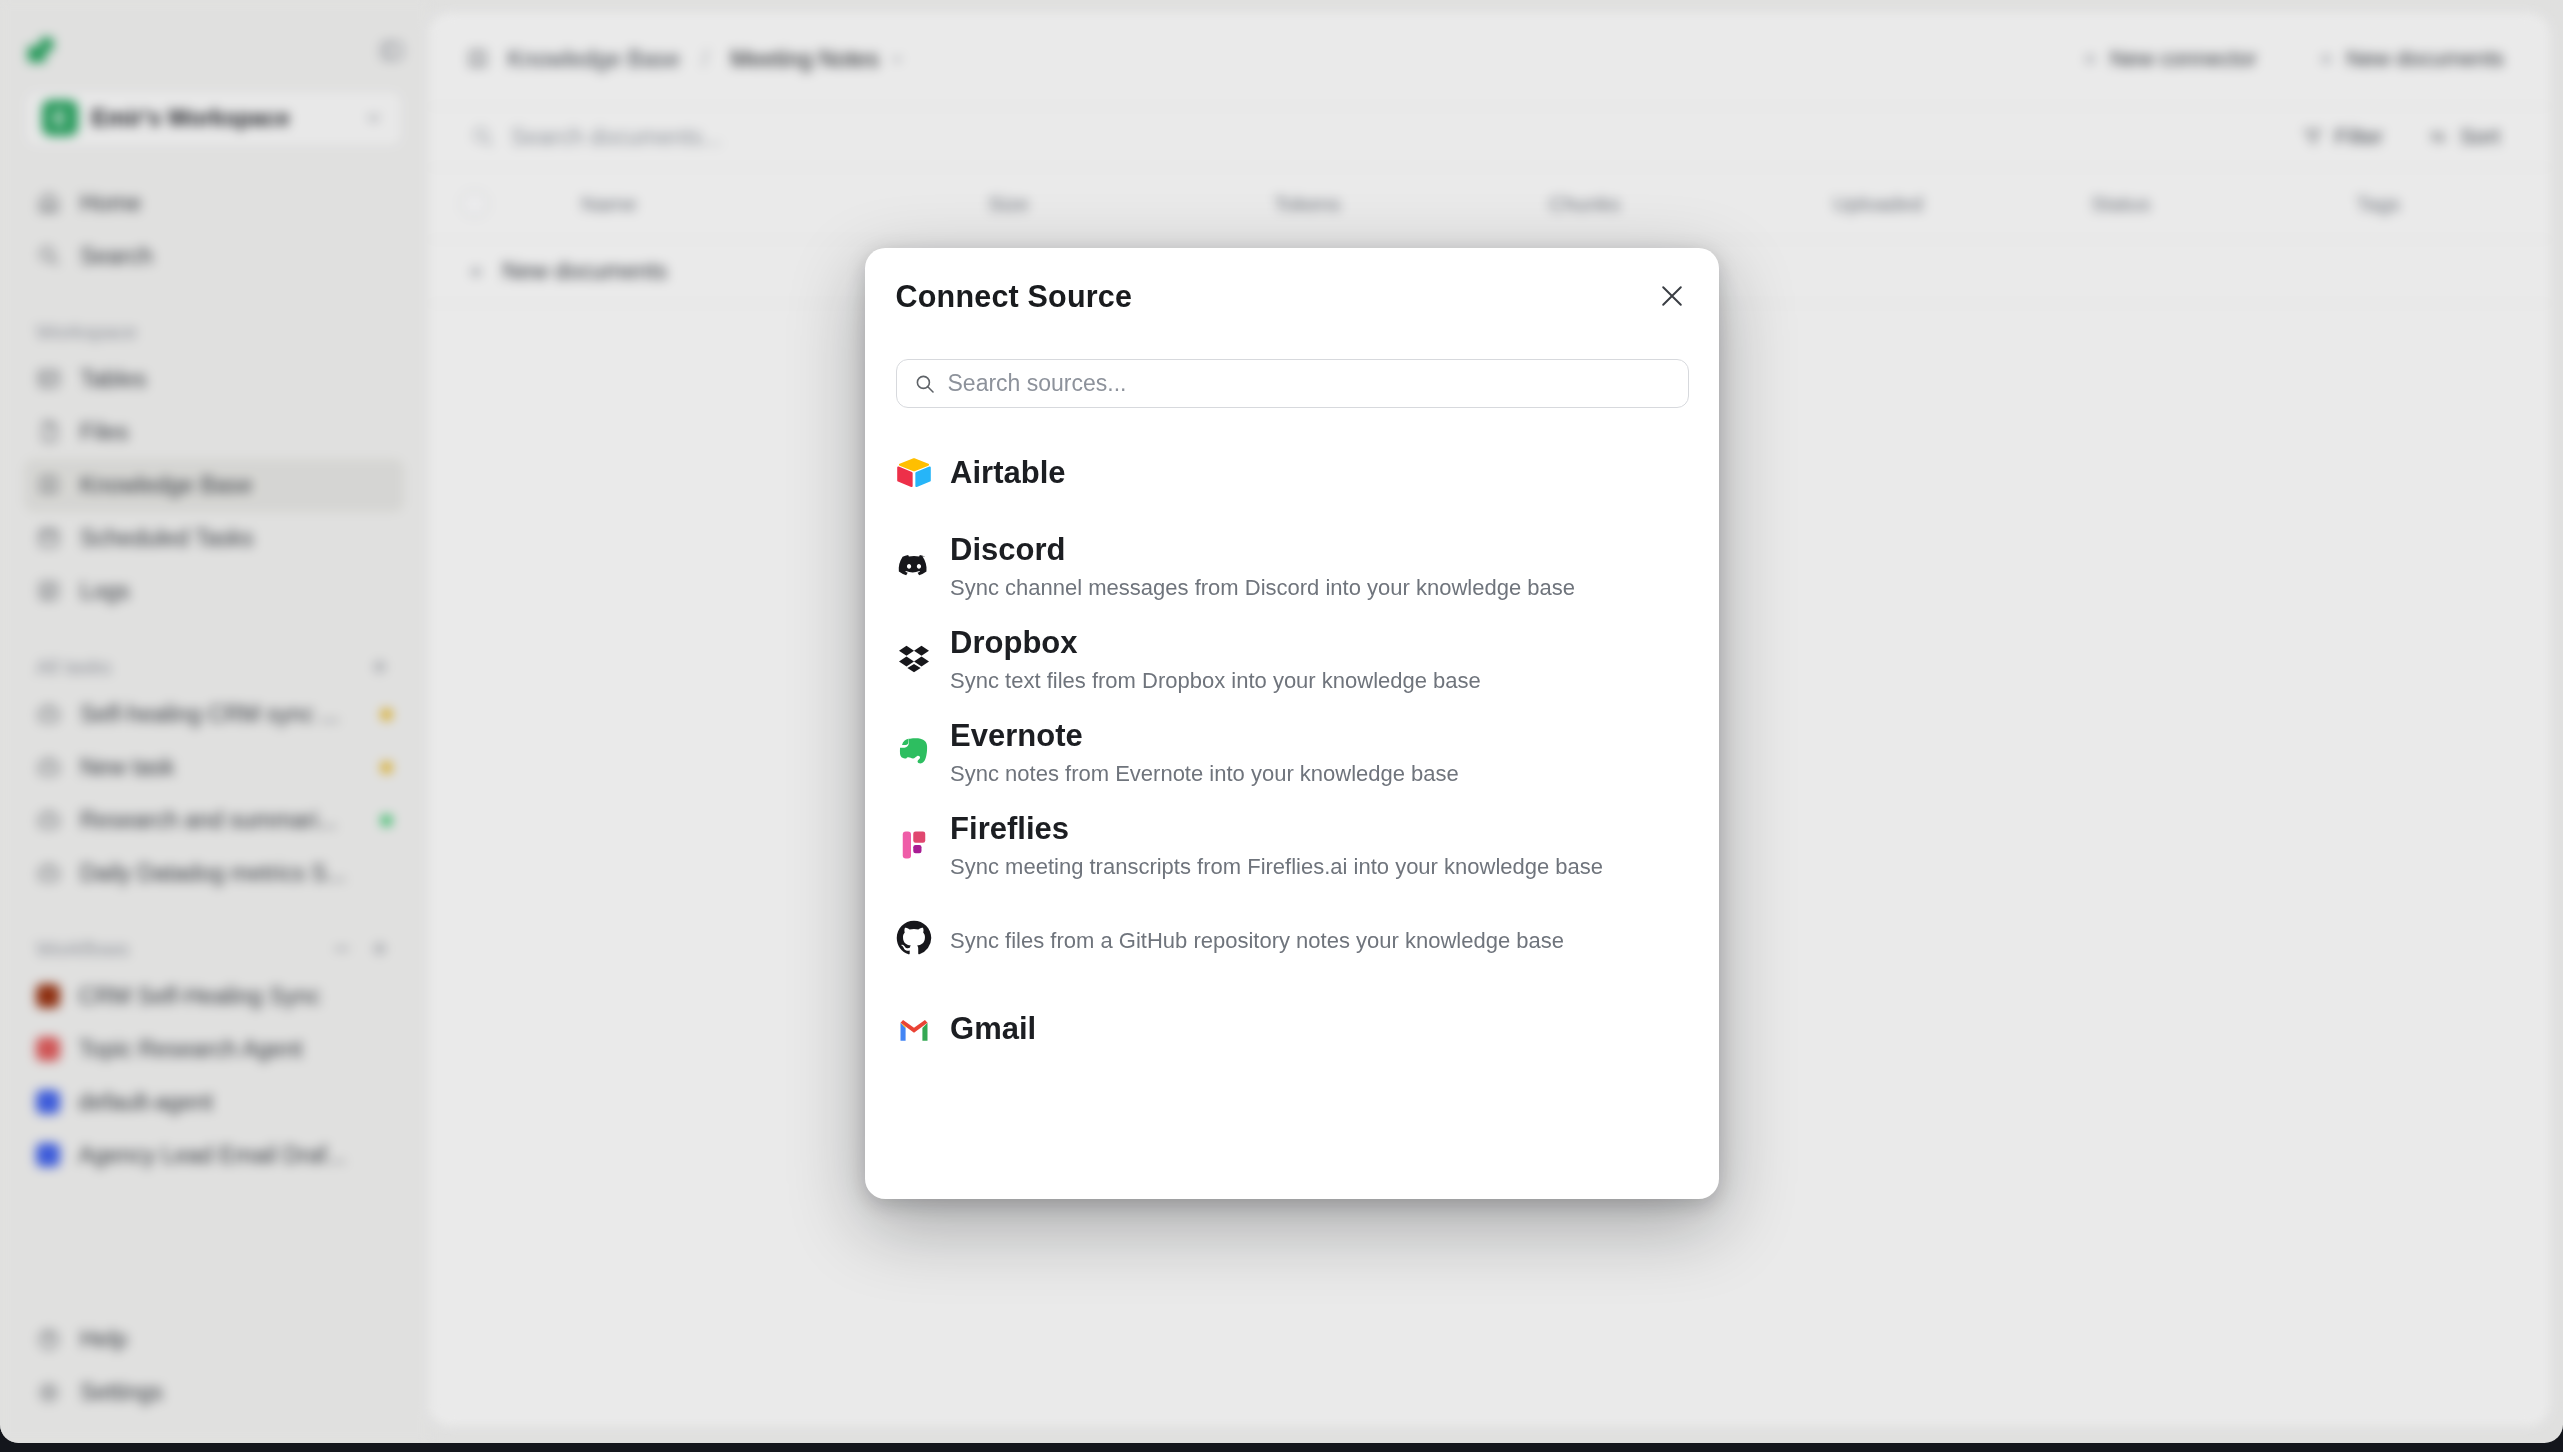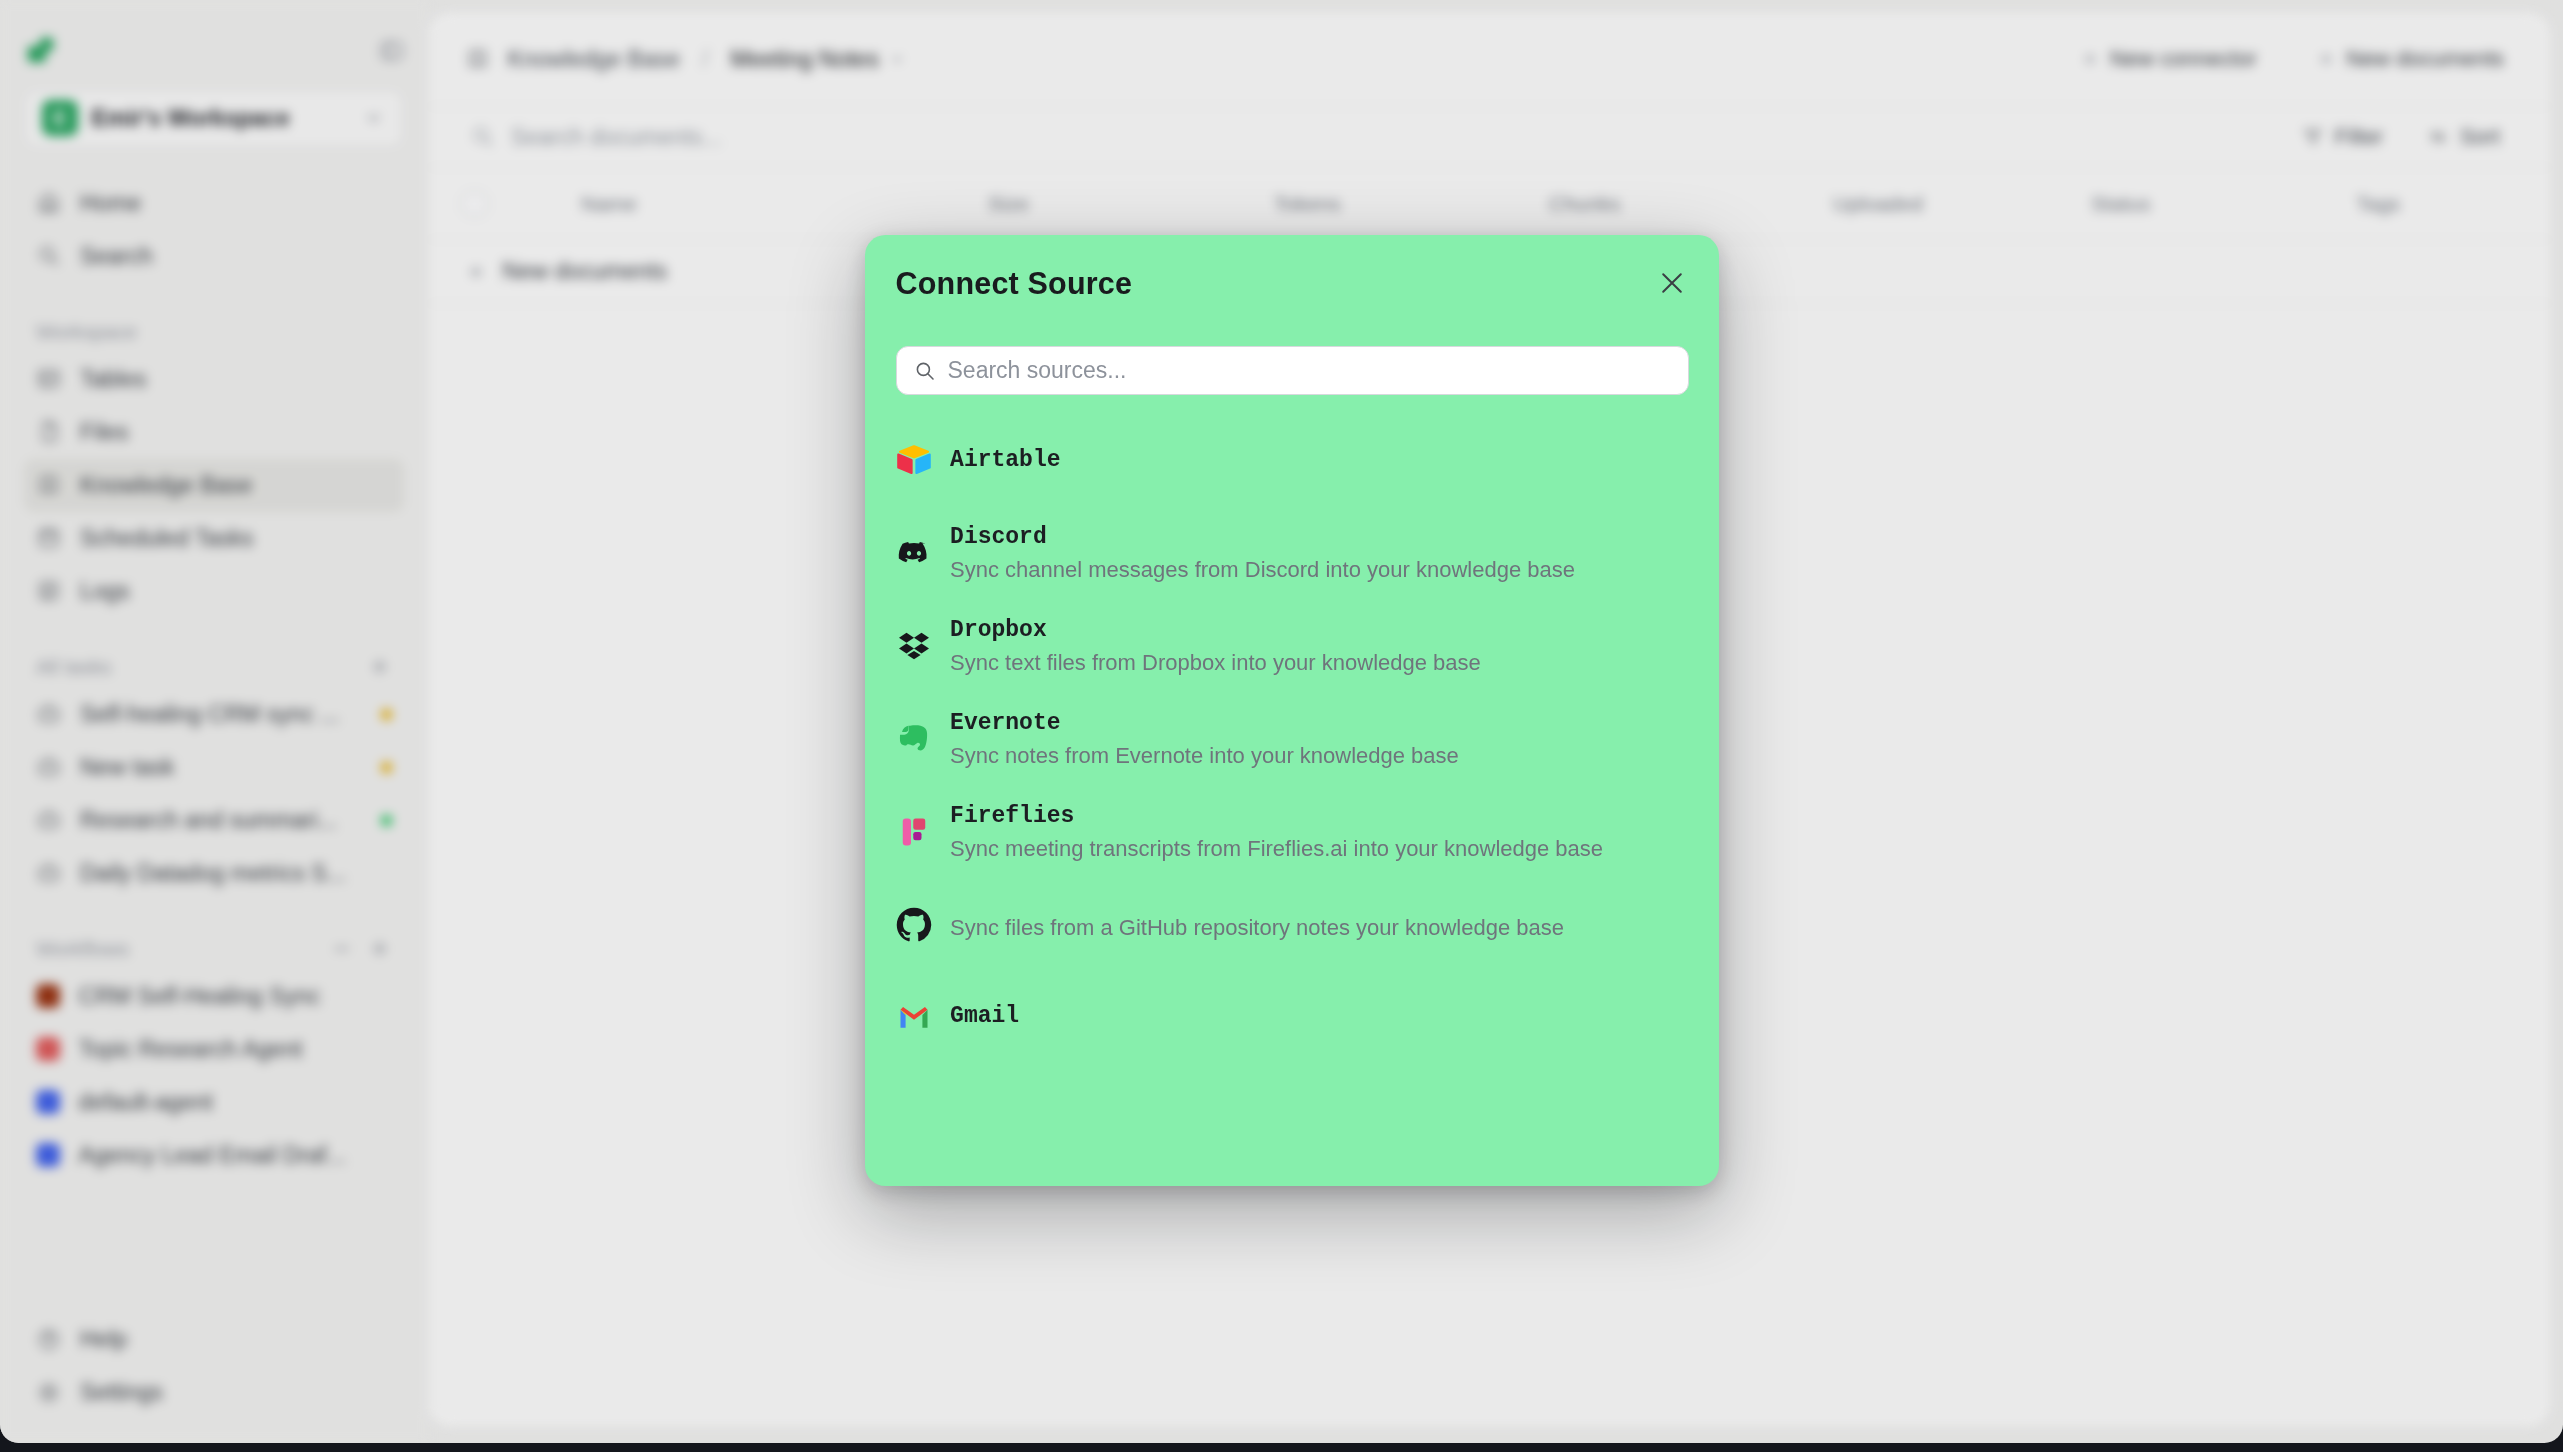--- a/index.html
+++ b/index.html
@@ -37,33 +37,33 @@
   .ghost-btn{display:flex;align-items:center;gap:10.2px;font-size:22px;color:#3c4046;background:none;border:none;}
   .tool-row{height:61px;display:flex;align-items:center;padding:0 51px 0 42px;}
   .tool-search{display:flex;align-items:center;gap:15.3px;color:#9ca1a8;font-size:23px;flex:1;}
   .tool-right{display:flex;align-items:center;gap:44px;color:#4b5057;font-size:22px;}
   .tool-item{display:flex;align-items:center;gap:10.2px;}
   .thead{position:relative;height:72px;}
   .thead span{position:absolute;top:50%;transform:translateY(-50%);font-size:21px;color:#787d85;}
   .checkbox{position:absolute;left:34px;top:50%;transform:translateY(-50%);width:25.4px;height:25.4px;border:1.7px solid #cfd2d6;border-radius:7.6px;background:#fff;}
   .newdoc-row{height:64px;display:flex;align-items:center;gap:15.3px;padding:0 37px;color:#3c4046;font-size:23px;}
   
-  .modal{position:absolute;left:865px;top:235px;width:854px;height:951px;background:#86efac;border-radius:20.3px;box-shadow:0 25.4px 76px rgba(10,12,18,0.30),0 5.1px 20.3px rgba(10,12,18,0.18);padding:30.5px 30.5px 0 30.5px;overflow:hidden;z-index:5;}
+  .modal{position:absolute;left:865px;top:248px;width:854px;height:951px;background:#ffffff;border-radius:20.3px;box-shadow:0 25.4px 76px rgba(10,12,18,0.30),0 5.1px 20.3px rgba(10,12,18,0.18);padding:30.5px 30.5px 0 30.5px;overflow:hidden;z-index:5;}
   .modal-head{display:flex;align-items:flex-start;justify-content:space-between;}
   .modal-title{font-size:30.5px;font-weight:650;color:#191b1e;letter-spacing:0.2px;}
   .close-btn{background:none;border:none;padding:5.1px;cursor:pointer;margin-top:1.7px;}
   .msearch{position:relative;margin-top:44px;}
   .msearch input{width:100%;height:49px;border:1.3px solid #d7d9dd;border-radius:12px;padding:0 17px 0 51px;font-size:23px;color:#191b1e;outline:none;background:#fff;}
   .msearch input::placeholder{color:#8d929b;}
   .msearch .mag{position:absolute;left:17px;top:50%;transform:translateY(-50%);}
   .src-list{margin-top:18.6px;}
   .src{height:93px;display:flex;align-items:center;gap:18.6px;border-radius:12px;}
   .brand{width:36px;height:36px;flex:0 0 auto;display:flex;align-items:center;justify-content:center;}
   .brand svg{width:36px;height:36px;}
-  .src-name{font-size:23px;font-weight:600;color:#1c1e22;line-height:1.25;font-family:Liberation Mono, monospace;}
+  .src-name{font-size:31px;font-weight:600;color:#1c1e22;line-height:1.25;}
   .src-desc{font-size:22px;color:#6f747c;margin-top:5.1px;line-height:1.2;}
 </style>
 </head>
 <body>
 
 <div class="stage">
   <div class="window">
     <div class="blur-wrap">
 
       <aside class="sidebar">

